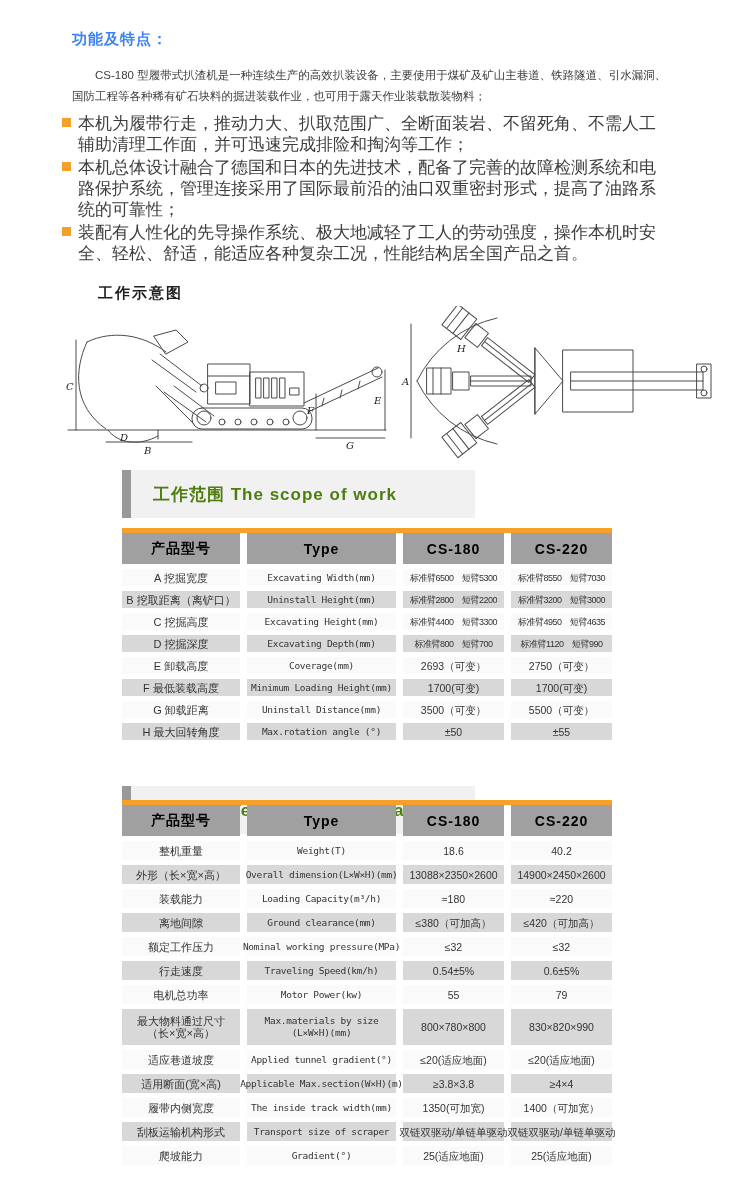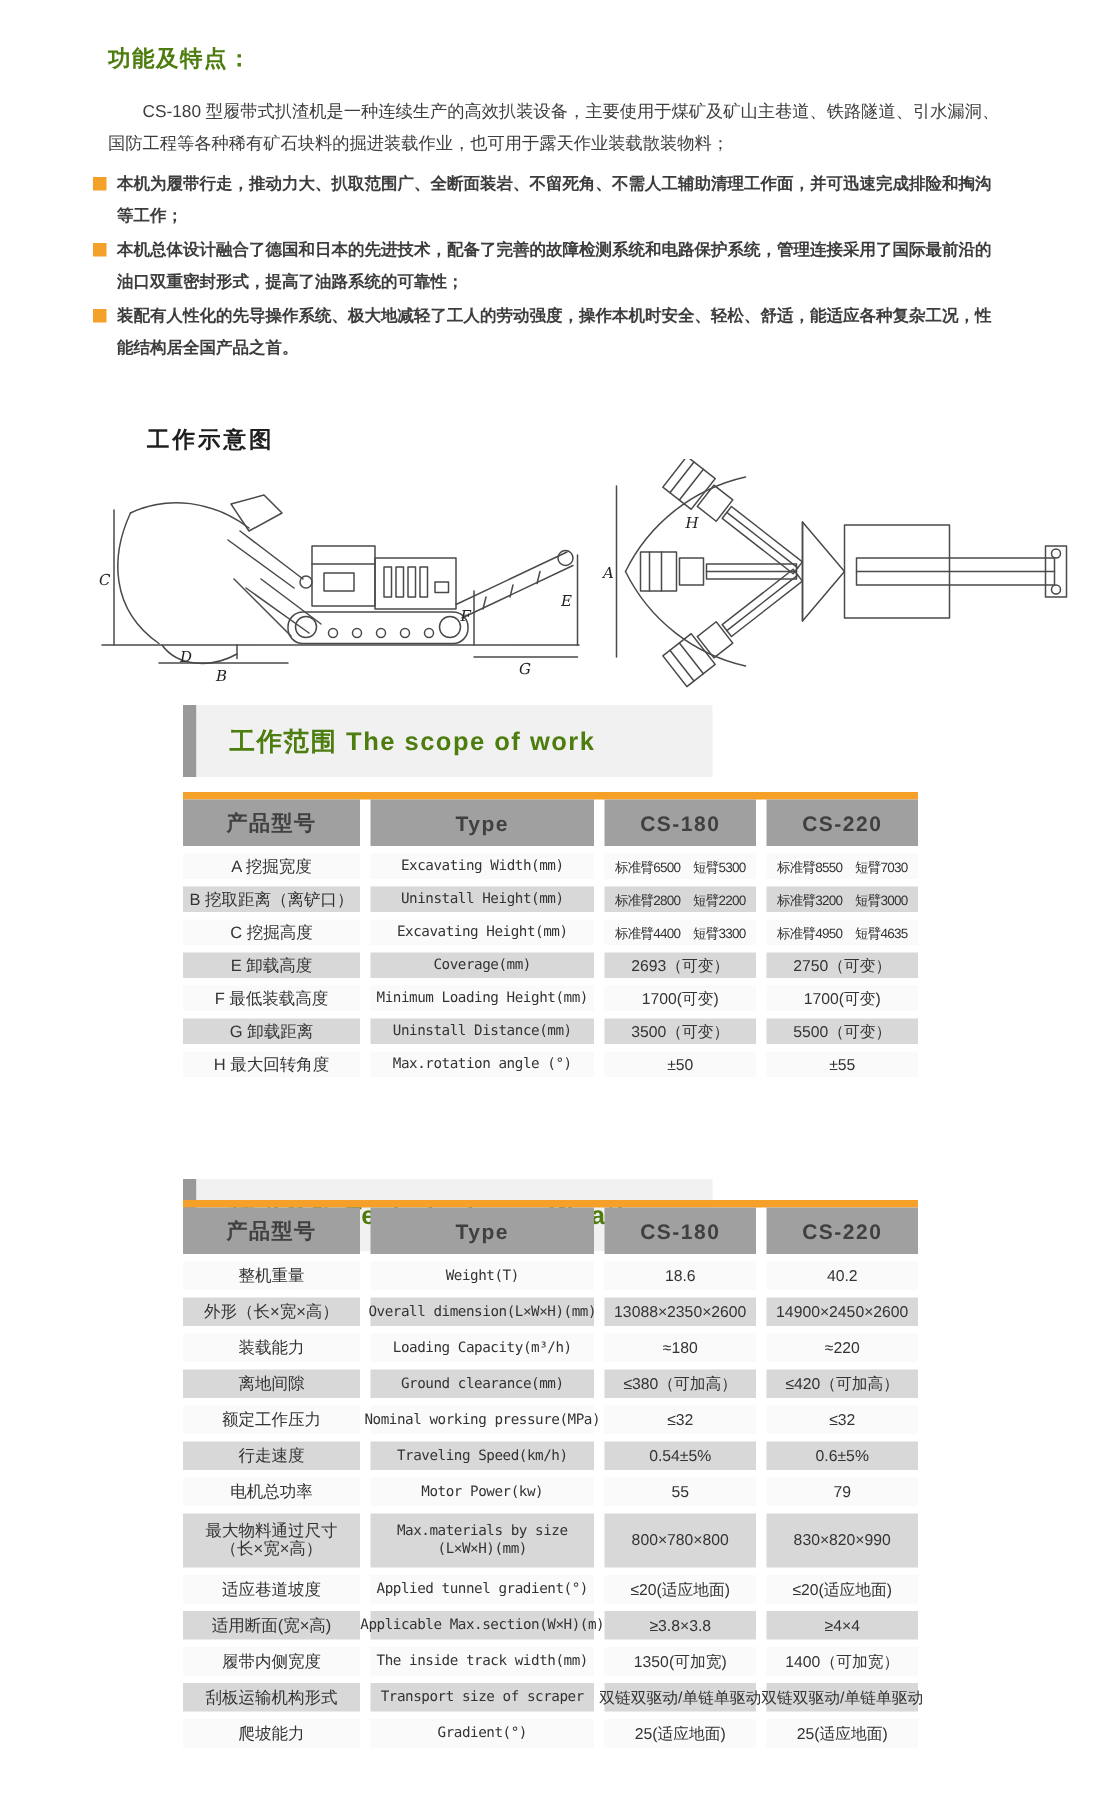--- a/index.html
+++ b/index.html
@@ -1,24 +1,24 @@
 <!DOCTYPE html>
 <html style="--accent-orange: #F5A028; --header-gray: #A0A0A0; --row-gray: #D8D8D8; --row-light: #FAFAFA; --band-gray: #F1F1F1; --bar-gray: #999999;"><head>
 <meta charset="utf-8">
 <style>
   html,body { margin:0; padding:0; background:#ffffff; }
   body { width:738px; height:1200px; font-family:"Liberation Sans",sans-serif; color:#3a3a3a; }
   .page { position:relative; width:738px; height:1200px; overflow:hidden; background:#fff; }
 
   
   .features { position:absolute; left:72px; top:30px; width:598px; }
-  .features-title { font-size:15px; font-weight:bold; color:#4d7c0f; margin:0 0 16px 0; letter-spacing:1px; }
+  .features-title { font-size:15px; font-weight:bold; color:#3b82f6; margin:0 0 16px 0; letter-spacing:1px; }
   .features-intro { margin:0 0 6px 0; font-size:11.5px; line-height:21px; text-indent:2em; color:#3d3d3d; }
   .features-list { list-style:none; margin:0; padding:0; }
-  .features-list li { position:relative; padding-left:6px; font-size:11px; line-height:21px; margin:0 0 2px 0; color:#3d3d3d;font-weight:bold; }
+  .features-list li { position:relative; padding-left:6px; font-size:17px; line-height:21px; margin:0 0 2px 0; color:#3d3d3d; }
   .bullet-sq { position:absolute; left:-10px; top:5px; width:9px; height:9px; background:var(--accent-orange,#f5a028); }
 
   
   .diagram-title { position:absolute; left:98px; top:284px; font-size:15px; font-weight:bold; color:#1e1e1e; letter-spacing:2px; }
   .drawings { position:absolute; left:56px; top:306px; width:660px; height:155px; display:flex; gap:10px; }
   .sk { stroke:#4a4a4a; fill:none; stroke-width:1; stroke-linecap:round; stroke-linejoin:round; }
   .lbl { font:italic 10px "DejaVu Serif",serif; fill:#222; stroke:none; }
 
   
   .section-band { position:absolute; left:122px; height:48px; display:flex; align-items:stretch; }
@@ -27,21 +27,21 @@
   .vbar { width:9px; background:var(--bar-gray,#999); }
   .band-bg { background:var(--band-gray,#f1f1f1); min-width:308px; display:flex; align-items:center; padding:0 14px 0 22px; }
   .band-text { font-size:17px; font-weight:bold; color:#4d7c0f; letter-spacing:1px; white-space:nowrap; }
 
   
   .tbl { position:absolute; left:122px; width:490px; }
   .tbl-scope { top:528px; }
   .tbl-specs { top:800px; }
   .obar { height:5px; background:var(--accent-orange,#f5a028); }
   .thead, .row { display:grid; grid-template-columns:118px 149px 101px 101px; column-gap:7px; }
-  .th { height:31px; background:var(--header-gray,#a0a0a0); display:flex; align-items:center; justify-content:center; font-weight:bold; font-size:14px; color:#404040; letter-spacing:1px; }
+  .th { height:31px; background:var(--header-gray,#a0a0a0); display:flex; align-items:center; justify-content:center; font-weight:bold; font-size:14px; color:#000000; letter-spacing:1px; }
   .row { margin-top:5px; }
   .cell { min-height:17px; display:flex; flex-direction:column; align-items:center; justify-content:center; text-align:center; white-space:nowrap; line-height:12px; }
   .tbl-specs .cell { min-height:19px; }
   .row.tall .cell { min-height:36px; }
   .rows .row:nth-child(odd) .cell { background:var(--row-light,#fafafa); }
   .rows .row:nth-child(even) .cell { background:var(--row-gray,#d8d8d8); }
   .cell.name { font-size:11px; color:#333;text-align:center; }
   .cell.type { font-family:"DejaVu Sans Mono",monospace; font-size:9.5px; letter-spacing:-0.3px; color:#333; }
   .cell.val  { font-size:10.5px; color:#333; }
   .cell.val.sm { font-size:9px; letter-spacing:-0.5px; }
@@ -175,20 +175,26 @@
         <div class="cell val sm">标准臂2800　短臂2200</div>
         <div class="cell val sm">标准臂3200　短臂3000</div>
       </div>
       <div class="row">
         <div class="cell name">C 挖掘高度</div>
         <div class="cell type">Excavating Height(mm)</div>
         <div class="cell val sm">标准臂4400　短臂3300</div>
         <div class="cell val sm">标准臂4950　短臂4635</div>
       </div>
       <div class="row">
+        <div class="cell name">D 挖掘深度</div>
+        <div class="cell type">Excavating Depth(mm)</div>
+        <div class="cell val sm">标准臂800　短臂700</div>
+        <div class="cell val sm">标准臂1120　短臂990</div>
+      </div>
+      <div class="row">
         <div class="cell name">E 卸载高度</div>
         <div class="cell type">Coverage(mm)</div>
         <div class="cell val">2693（可变）</div>
         <div class="cell val">2750（可变）</div>
       </div>
       <div class="row">
         <div class="cell name">F 最低装载高度</div>
         <div class="cell type">Minimum Loading Height(mm)</div>
         <div class="cell val">1700(可变)</div>
         <div class="cell val">1700(可变)</div>

